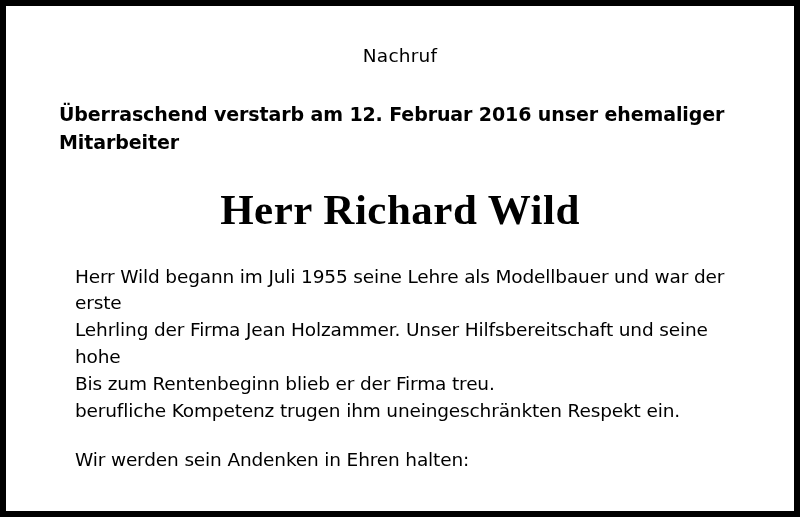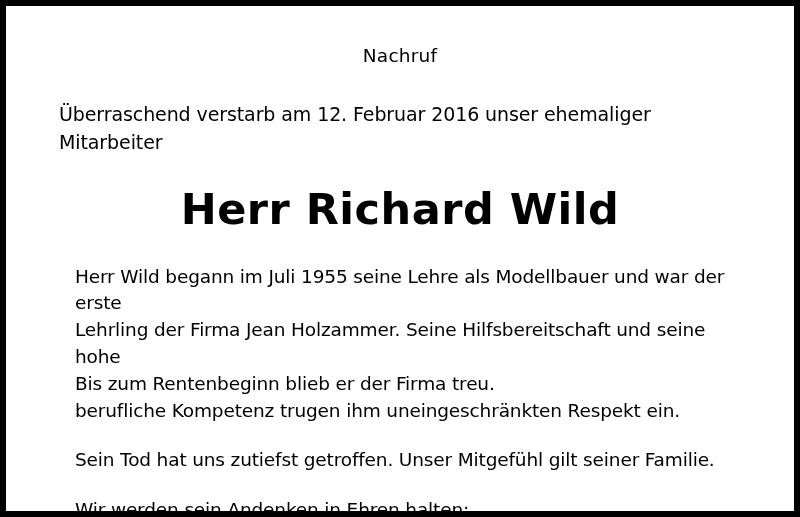--- a/index.html
+++ b/index.html
@@ -38,30 +38,31 @@
     font-size: 18.5px;
     line-height: 1.2;
     letter-spacing: 0.2px;
     margin: 0 0 34px 0;
     font-weight: 400;
   }
   .intro {
     font-size: 19px;
     line-height: 1.45;
     margin: 0 0 8px 0;
-    font-weight: 400;
+    font-weight: 700;
     letter-spacing: -0.1px;
   }
   .name {
     text-align: center;
     font-size: 43px;
     font-weight: 700;
     letter-spacing: 0.5px;
     margin: 30px 0 30px 0;
     line-height: 1.1;
+    font-family: Liberation Serif, serif;
   }
   .body-par {
     font-size: 18.5px;
     line-height: 1.45;
     margin: 16px;
     font-weight: 400;
     letter-spacing: -0.15px;
   }
   .body-par.spaced {
     margin-top: 23px;
@@ -76,23 +77,22 @@
     <div class="heading">Nachruf</div>
 
     <div class="intro">
       <div>Überraschend verstarb am 12. Februar 2016 unser ehemaliger Mitarbeiter</div>
     </div>
 
     <div class="name">Herr Richard Wild</div>
 
     <div class="body-par">
       <div>Herr Wild begann im Juli 1955 seine Lehre als Modellbauer und war der erste</div>
-      <div>Lehrling der Firma Jean Holzammer. Seine Hilfsbereitschaft und seine hohe</div>
+      <div>Lehrling der Firma Jean Holzammer. Unser Hilfsbereitschaft und seine hohe</div>
       <div>Bis zum Rentenbeginn blieb er der Firma treu.</div>
       <div>berufliche Kompetenz trugen ihm uneingeschränkten Respekt ein.</div>
     </div>
 
-    <div class="body-par spaced">Sein Tod hat uns zutiefst getroffen. Unser Mitgefühl gilt seiner Familie.</div>
 
     <div class="body-par spaced">Wir werden sein Andenken in Ehren halten:</div>
 
   </div>
 </div>
 
 </body></html>

